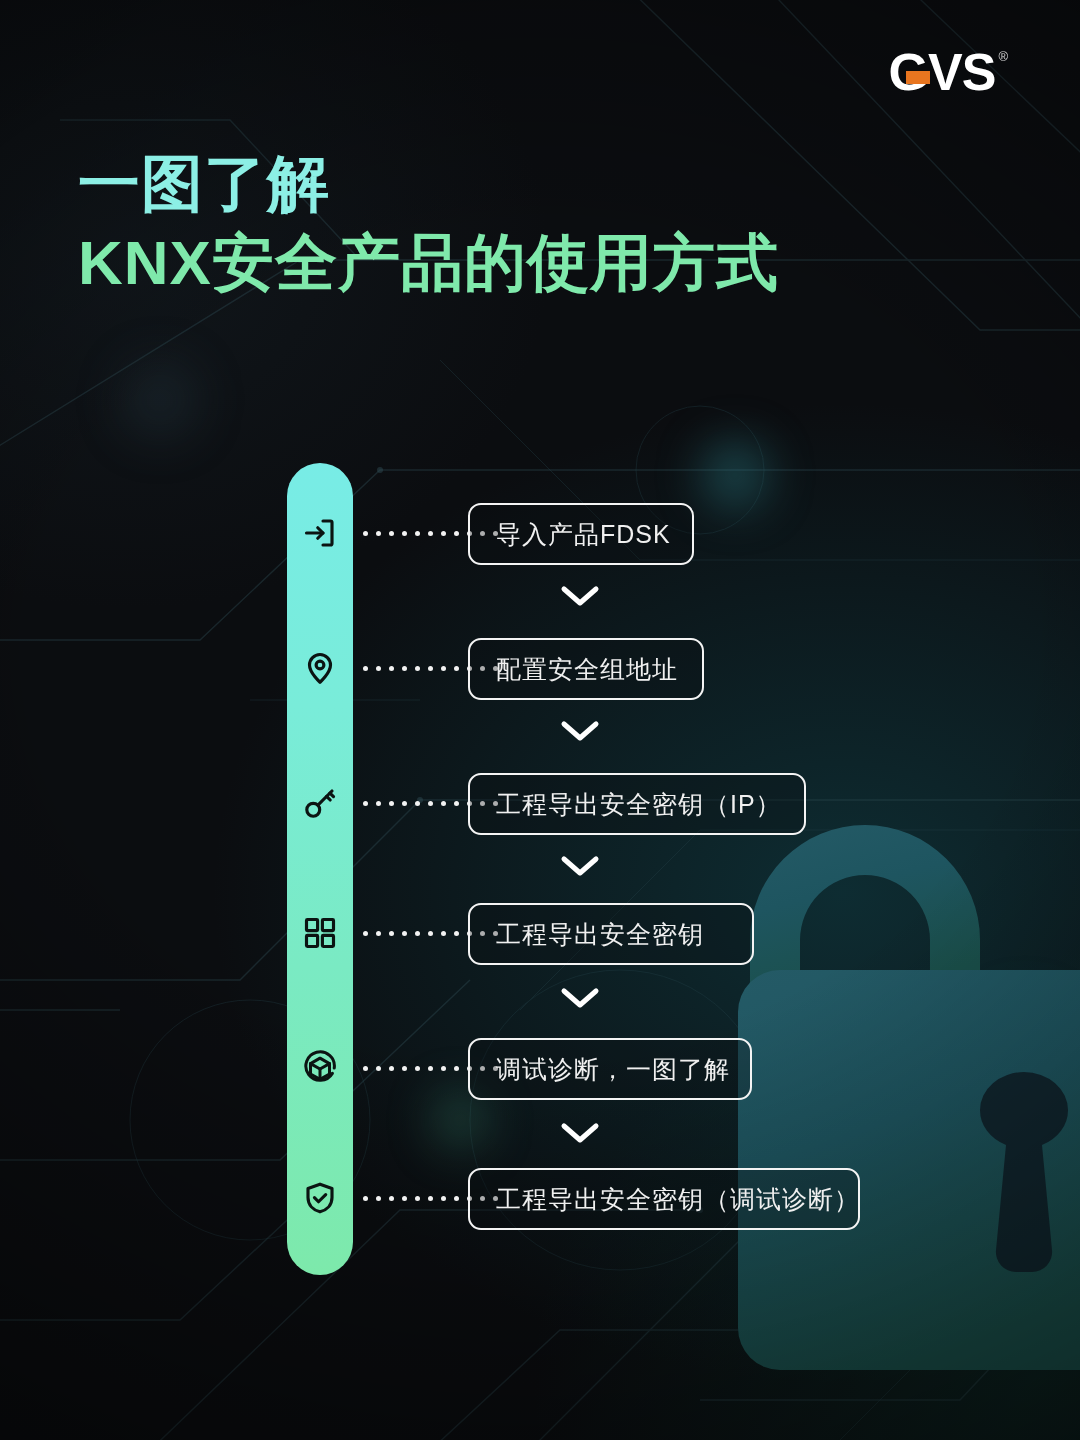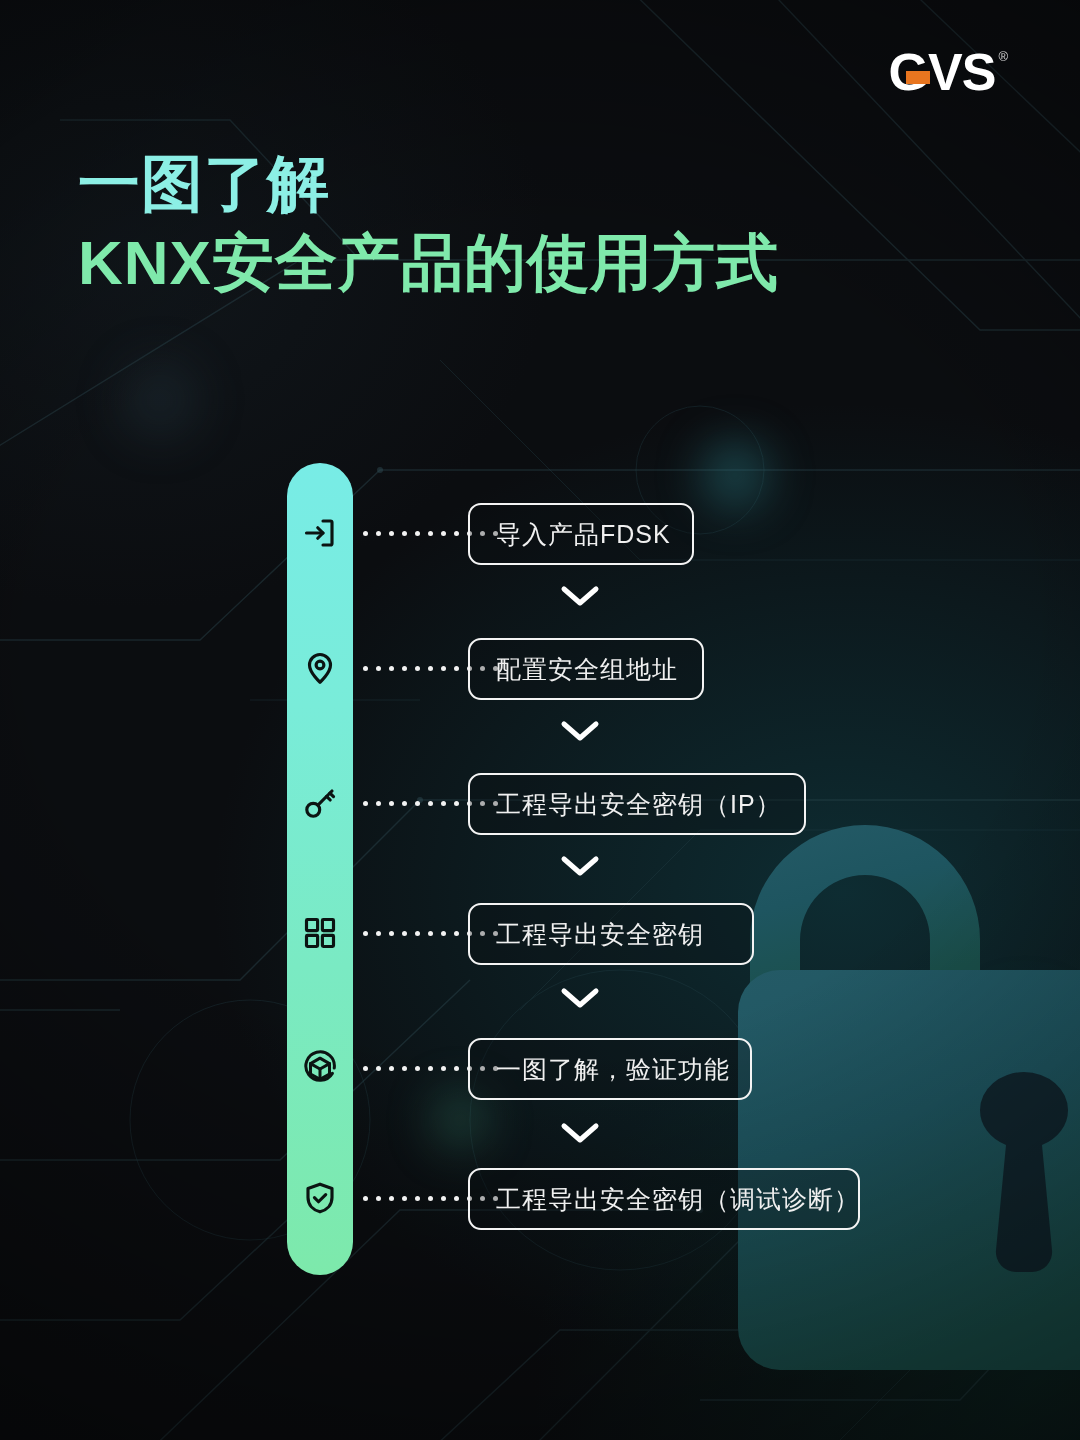--- a/index.html
+++ b/index.html
@@ -274,21 +274,21 @@
           <i></i>
           <i></i>
           <i></i>
           <i></i>
           <i></i>
           <i></i>
           <i></i>
           <i></i>
         </div>
         <div class="card" style="left:468px;top:1038px;width:284px">
-          <span>一图了解，验证功能</span>
+          <span>调试诊断，一图了解</span>
         </div>
         <div class="rail-icon" style="top:1165px">
           <svg width="36" height="36" viewBox="0 0 24 24" fill="none" stroke="#0b1412" stroke-width="2.1" stroke-linecap="round" stroke-linejoin="round">
             <path d="M12 2.8 20 5.6v6c0 4.9-3.4 8.4-8 9.6-4.6-1.2-8-4.7-8-9.6v-6z"></path>
             <path d="M8.3 11.8 11 14.5l4.8-4.8"></path>
           </svg>
         </div>
         <div class="dots" style="left:363px;top:1196px">
           <i></i>
           <i></i>

